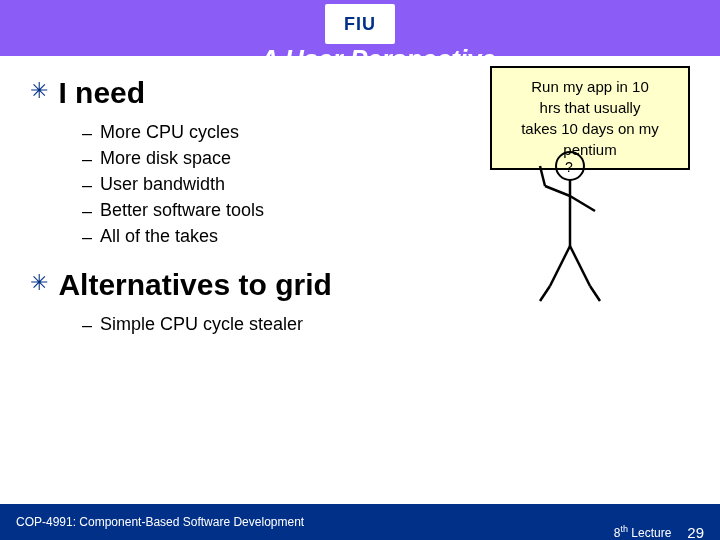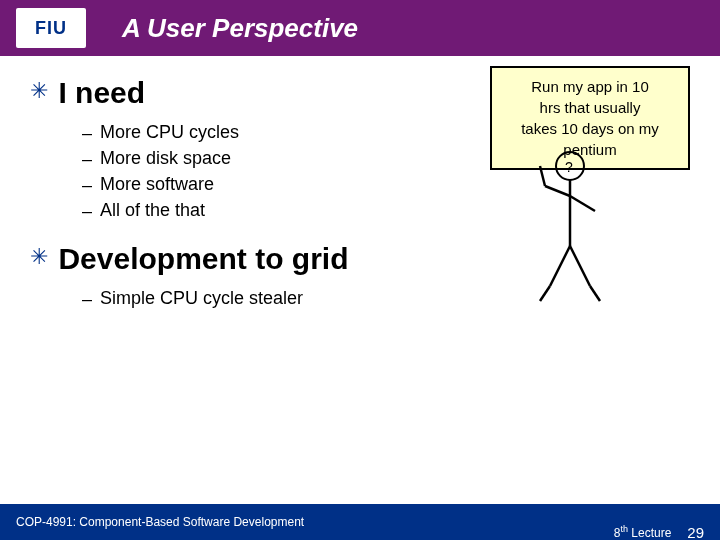--- a/index.html
+++ b/index.html
@@ -10,23 +10,24 @@
       background: #fff;
       font-family: Arial, sans-serif;
       overflow: hidden;
       position: relative;
     }
 
     
     .header {
       display: flex;
       align-items: center;
-      background: #701a75;
+      background: #8b5cf6;
       height: 56px;
       padding: 4px 16px;
+      flex-direction: column;
     }
 
     .logo-area {
       display: flex;
       align-items: center;
       gap: 8px;
     }
 
     .logo-box {
       background: #fff;
@@ -213,32 +214,35 @@
       <span class="main-label">I need</span>
     </div>
     <ul class="sub-list">
       <li>
           <span>More CPU cycles</span>
         </li>
       <li>
           <span>More disk space</span>
         </li>
       <li>
-          <span>More software</span>
-        </li>
-      <li>
-          <span>All of the that</span>
+          <span>User bandwidth</span>
+        </li>
+      <li>
+          <span>Better software tools</span>
+        </li>
+      <li>
+          <span>All of the takes</span>
         </li>
     </ul>
   </div>
 
   <div class="bullet-section">
     <div class="main-bullet">
       <span class="star-icon">✳</span>
-      <span class="main-label">Development to grid</span>
+      <span class="main-label">Alternatives to grid</span>
     </div>
     <ul class="sub-list">
       <li>
           <span>Simple CPU cycle stealer</span>
         </li>
     </ul>
   </div>
 
 </div>
 

